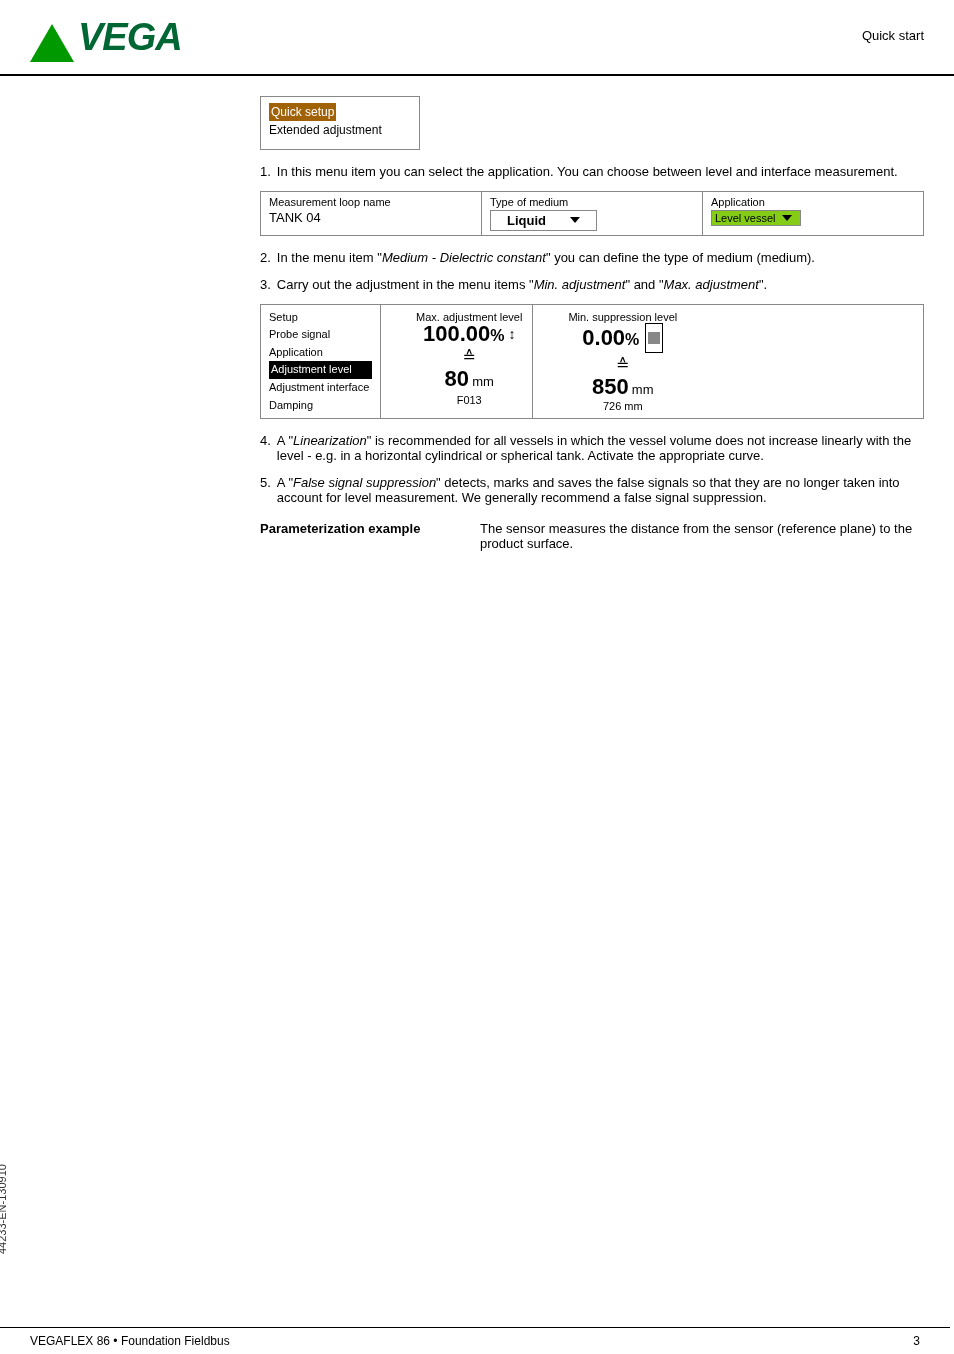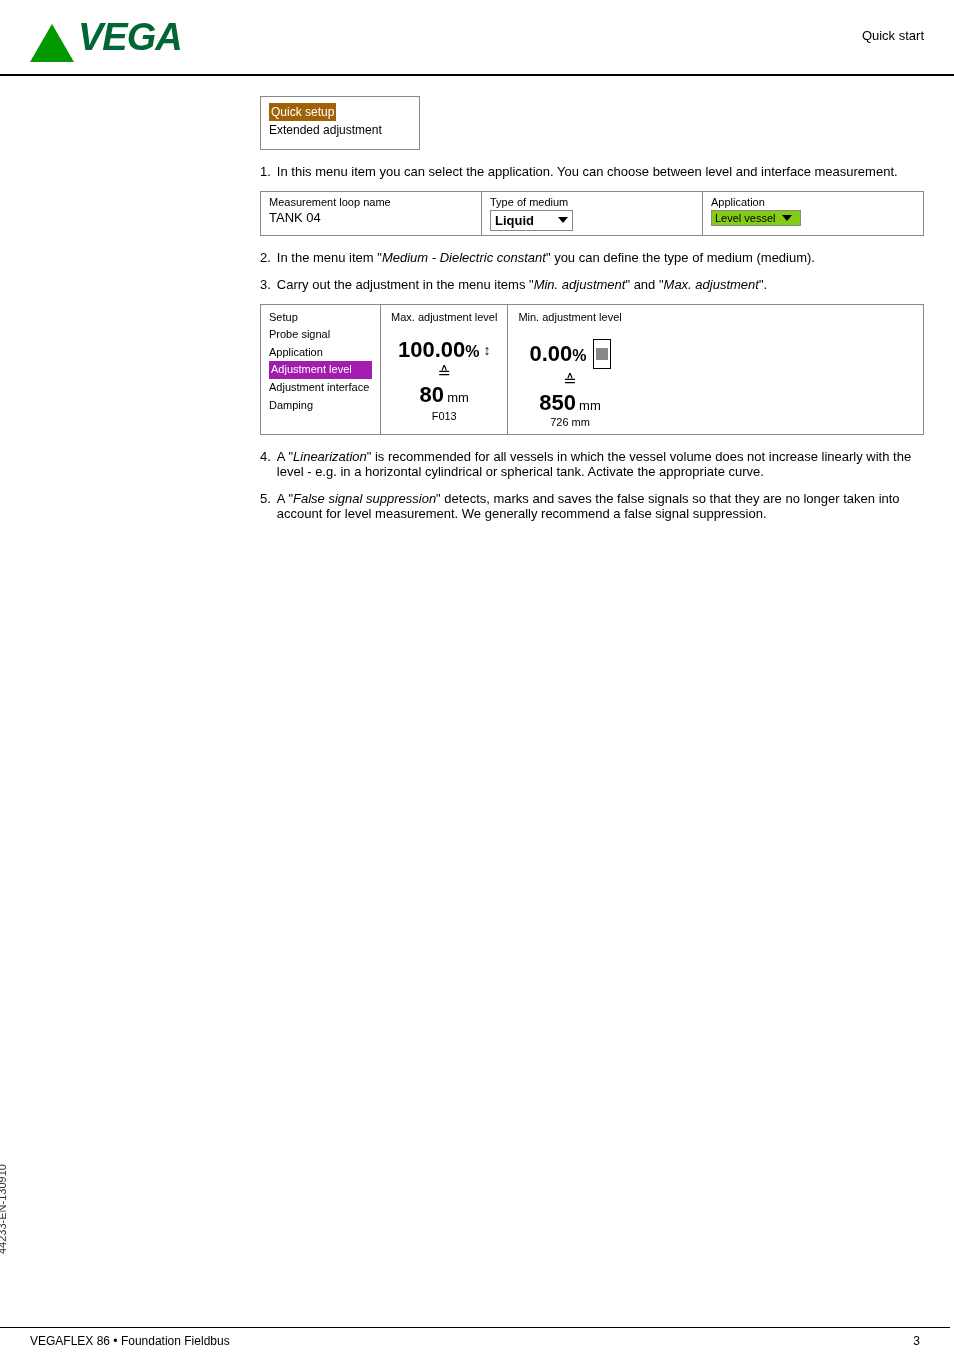--- a/index.html
+++ b/index.html
@@ -119,21 +119,21 @@
       margin-bottom: 2px;
       display: block;
     }
     .form-cell-value {
       font-size: 13px;
     }
     .dropdown-display {
       display: inline-flex;
       align-items: center;
       border: 1px solid #888;
-      padding: 2px 4px;
+      padding: 2px 16px;
       min-width: 80px;
       font-size: 13px;
       font-weight: bold;
       background: #fff;
       gap: 18px;
     }
     .dropdown-arrow {
       display: inline-block;
       margin-left: 6px;
       border-left: 5px solid transparent;
@@ -150,48 +150,49 @@
       background: #84cc16;
       padding: 1px 3px;
     }
 
     
     .setup-panel {
       display: flex;
       border: 1px solid #888;
       margin-bottom: 14px;
       font-size: 11px;
+      gap: 25px;
     }
     .setup-menu-col {
       border-right: 1px solid #888;
       padding: 4px 8px;
       min-width: 120px;
       background: #fff;
     }
     .setup-menu-col .menu-entry {
       line-height: 1.6;
     }
     .setup-menu-col .menu-entry.highlighted {
-      background: #a21caf;
+      background: #000000;
       color: #fff;
       padding: 0 2px;
       display: block;
     }
     .adj-col {
       border-right: 1px solid #888;
       padding: 6px 10px;
       text-align: center;
       min-width: 100px;
     }
     .adj-col:last-child {
       border-right: none;
     }
     .adj-label {
       font-size: 11px;
-      margin-bottom: 16px;
+      margin-bottom: 0;
     }
     .adj-value-large {
       font-size: 22px;
       font-weight: bold;
       line-height: 1;
     }
     .adj-unit {
       font-size: 13px;
     }
     
@@ -347,21 +348,21 @@
           <span class="up-down-arrows">↕</span>
         </div>
         <div style="font-size:16px;margin:2px 0;">≙</div>
         <div>
           <span class="adj-value-large">80</span>
           <span class="adj-unit"> mm</span>
         </div>
         <div style="font-size:11px;margin-top:4px;">F013</div>
       </div>
       <div class="adj-col">
-        <div class="adj-label">Min. adjustment level</div>
+        <div class="adj-label">Min. suppression level</div>
         <div style="display:flex;align-items:center;justify-content:center;">
           <span class="adj-value-large">0.00<span style="font-size:16px;">%</span></span>
           <span class="slider-icon"></span>
         </div>
         <div style="font-size:16px;margin:2px 0;">≙</div>
         <div>
           <span class="adj-value-large">850</span>
           <span class="adj-unit"> mm</span>
         </div>
         <div style="font-size:11px;margin-top:2px;">726  mm</div>
@@ -374,20 +375,24 @@
       <span>A "<em>Linearization</em>" is recommended for all vessels in which the vessel volume does not increase linearly with the level - e.g. in a horizontal cylindrical or spherical tank. Activate the appropriate curve.</span>
     </div>
 
     
     <div class="numbered-item">
       <span class="num">5.</span>
       <span>A "<em>False signal suppression</em>" detects, marks and saves the false signals so that they are no longer taken into account for level measurement. We generally recommend a false signal suppression.</span>
     </div>
 
     
+    <div class="param-section">
+      <div class="param-label">Parameterization example</div>
+      <div class="param-text">The sensor measures the distance from the sensor (reference plane) to the product surface.</div>
+    </div>
 
   </div>
 </div>
 
 <div class="footer">
   <span>VEGAFLEX 86 • Foundation Fieldbus</span>
   <span>3</span>
 </div>
 
 </body></html>

